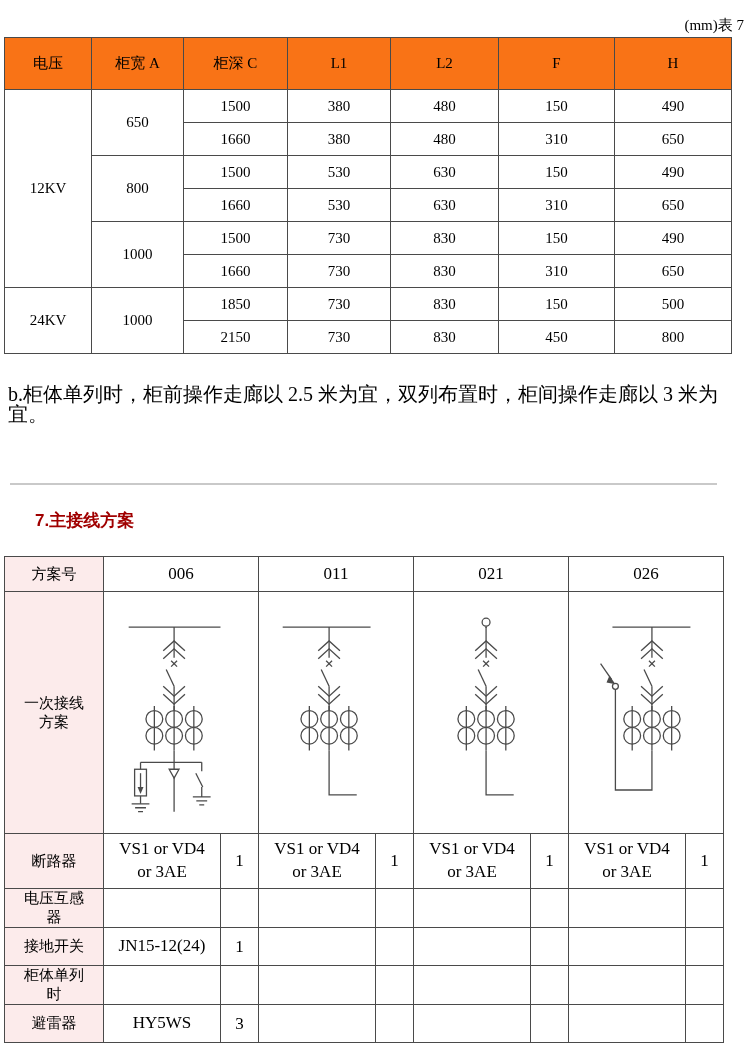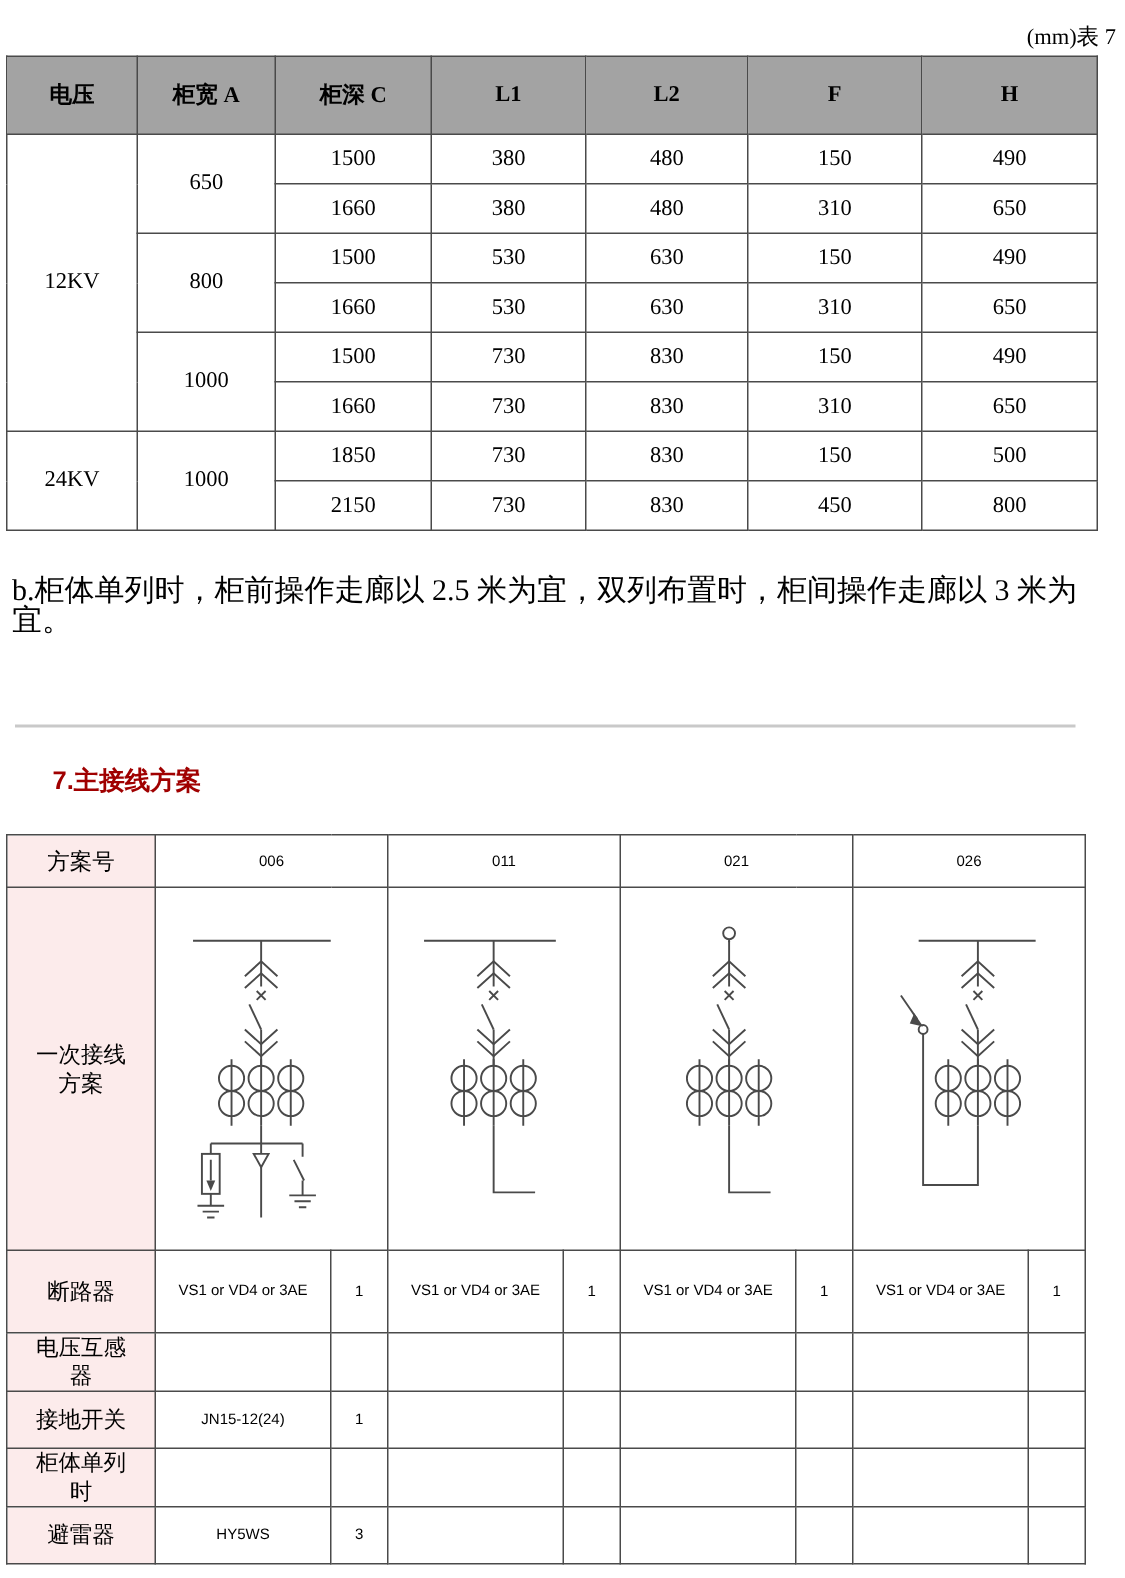--- a/index.html
+++ b/index.html
@@ -10,27 +10,27 @@
   }
   .caption{
     text-align:right;padding:16px 6px 3px 0;font-size:15px;line-height:18px;
   }
   table{border-collapse:collapse;table-layout:fixed;margin-left:4px;}
   th,td{border:1.5px solid #4a4a4a;text-align:center;vertical-align:middle;
         font-weight:normal;padding:0;font-size:15px;overflow:hidden;}
   
   .t1{width:727px;}
   .t1 thead tr{height:52px;}
-  .t1 thead th{background:#a3a3a3;font-weight:bold;}
+  .t1 thead th{background:#f97316;}
   .t1 tbody tr{height:33px;}
   
   .t2{width:719px;}
   .t2 .lbl{background:#fcebeb;padding:0 18px;}
   .t2 .scheme,.t2 .comp,.t2 .cnt{
-    font-family:Liberation Sans, sans-serif;font-size:10px;
+    font-family:Liberation Serif, serif;font-size:17px;
   }
   .t2 .comp{line-height:1.35;padding:2px 6px;}
   .r-hdr{height:35px;}
   .r-diag{height:172px;}
   .r-cb{height:55px;}
   .r-ct{height:40px;}
   .r-pt{height:37px;}
   .r-es{height:38px;}
   .r-fuse{height:37px;}
   .r-arr{height:38px;}

